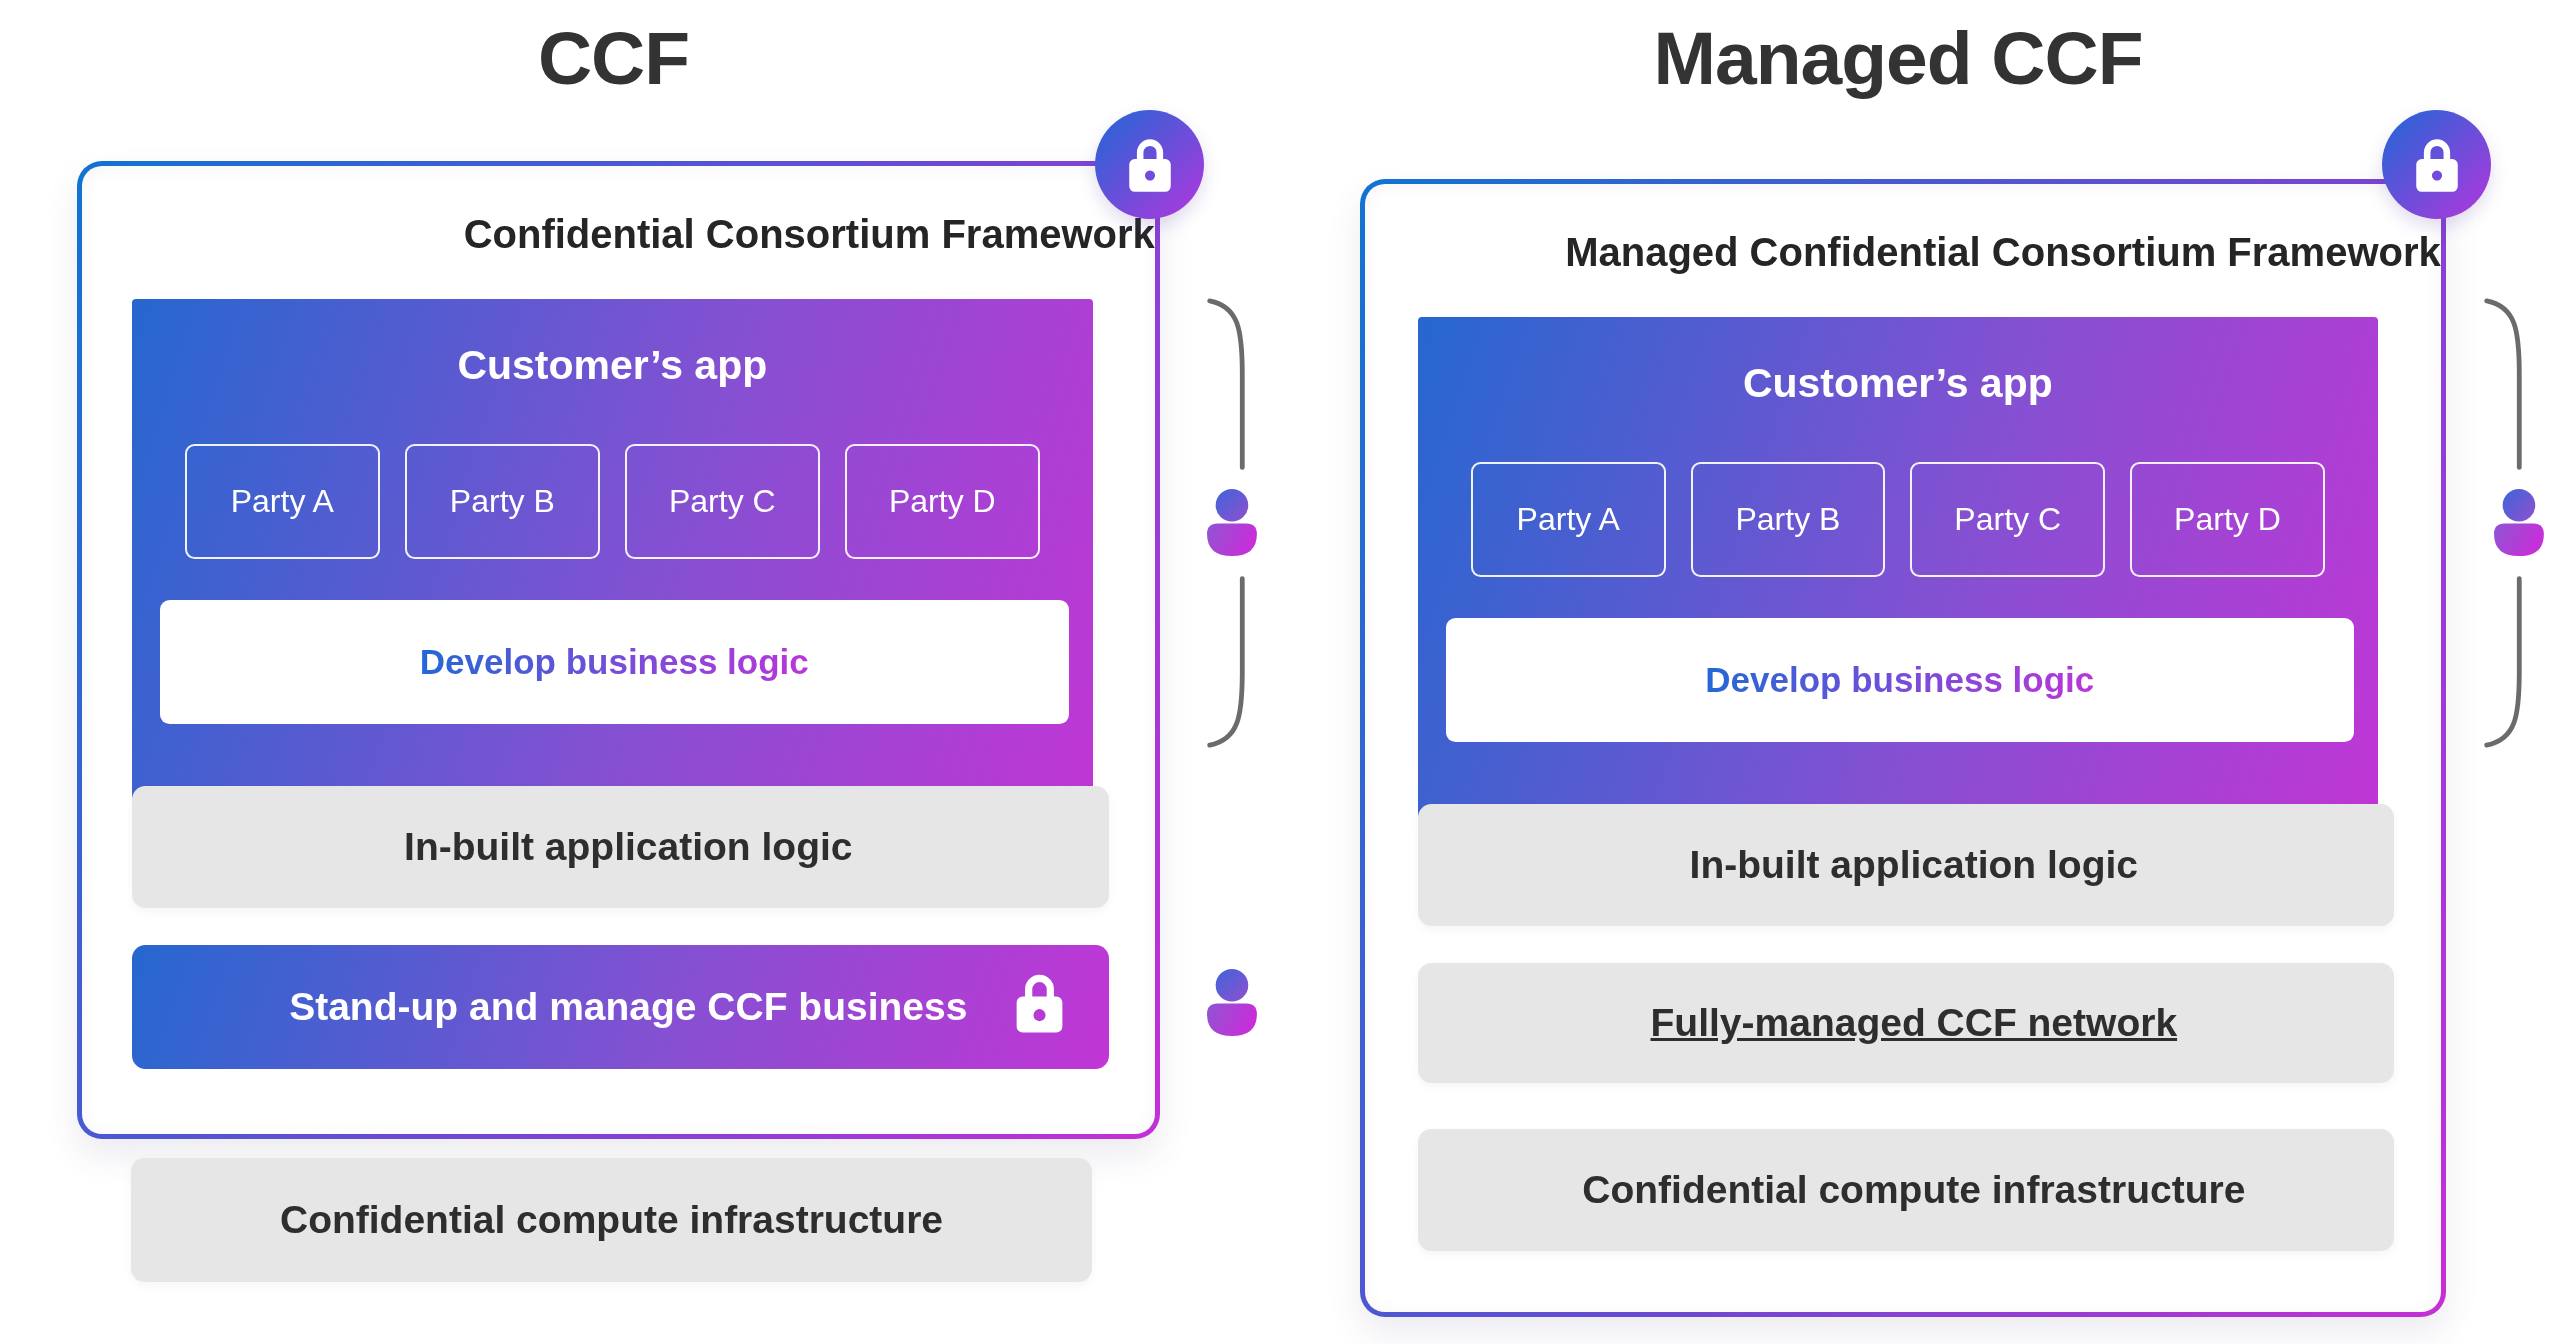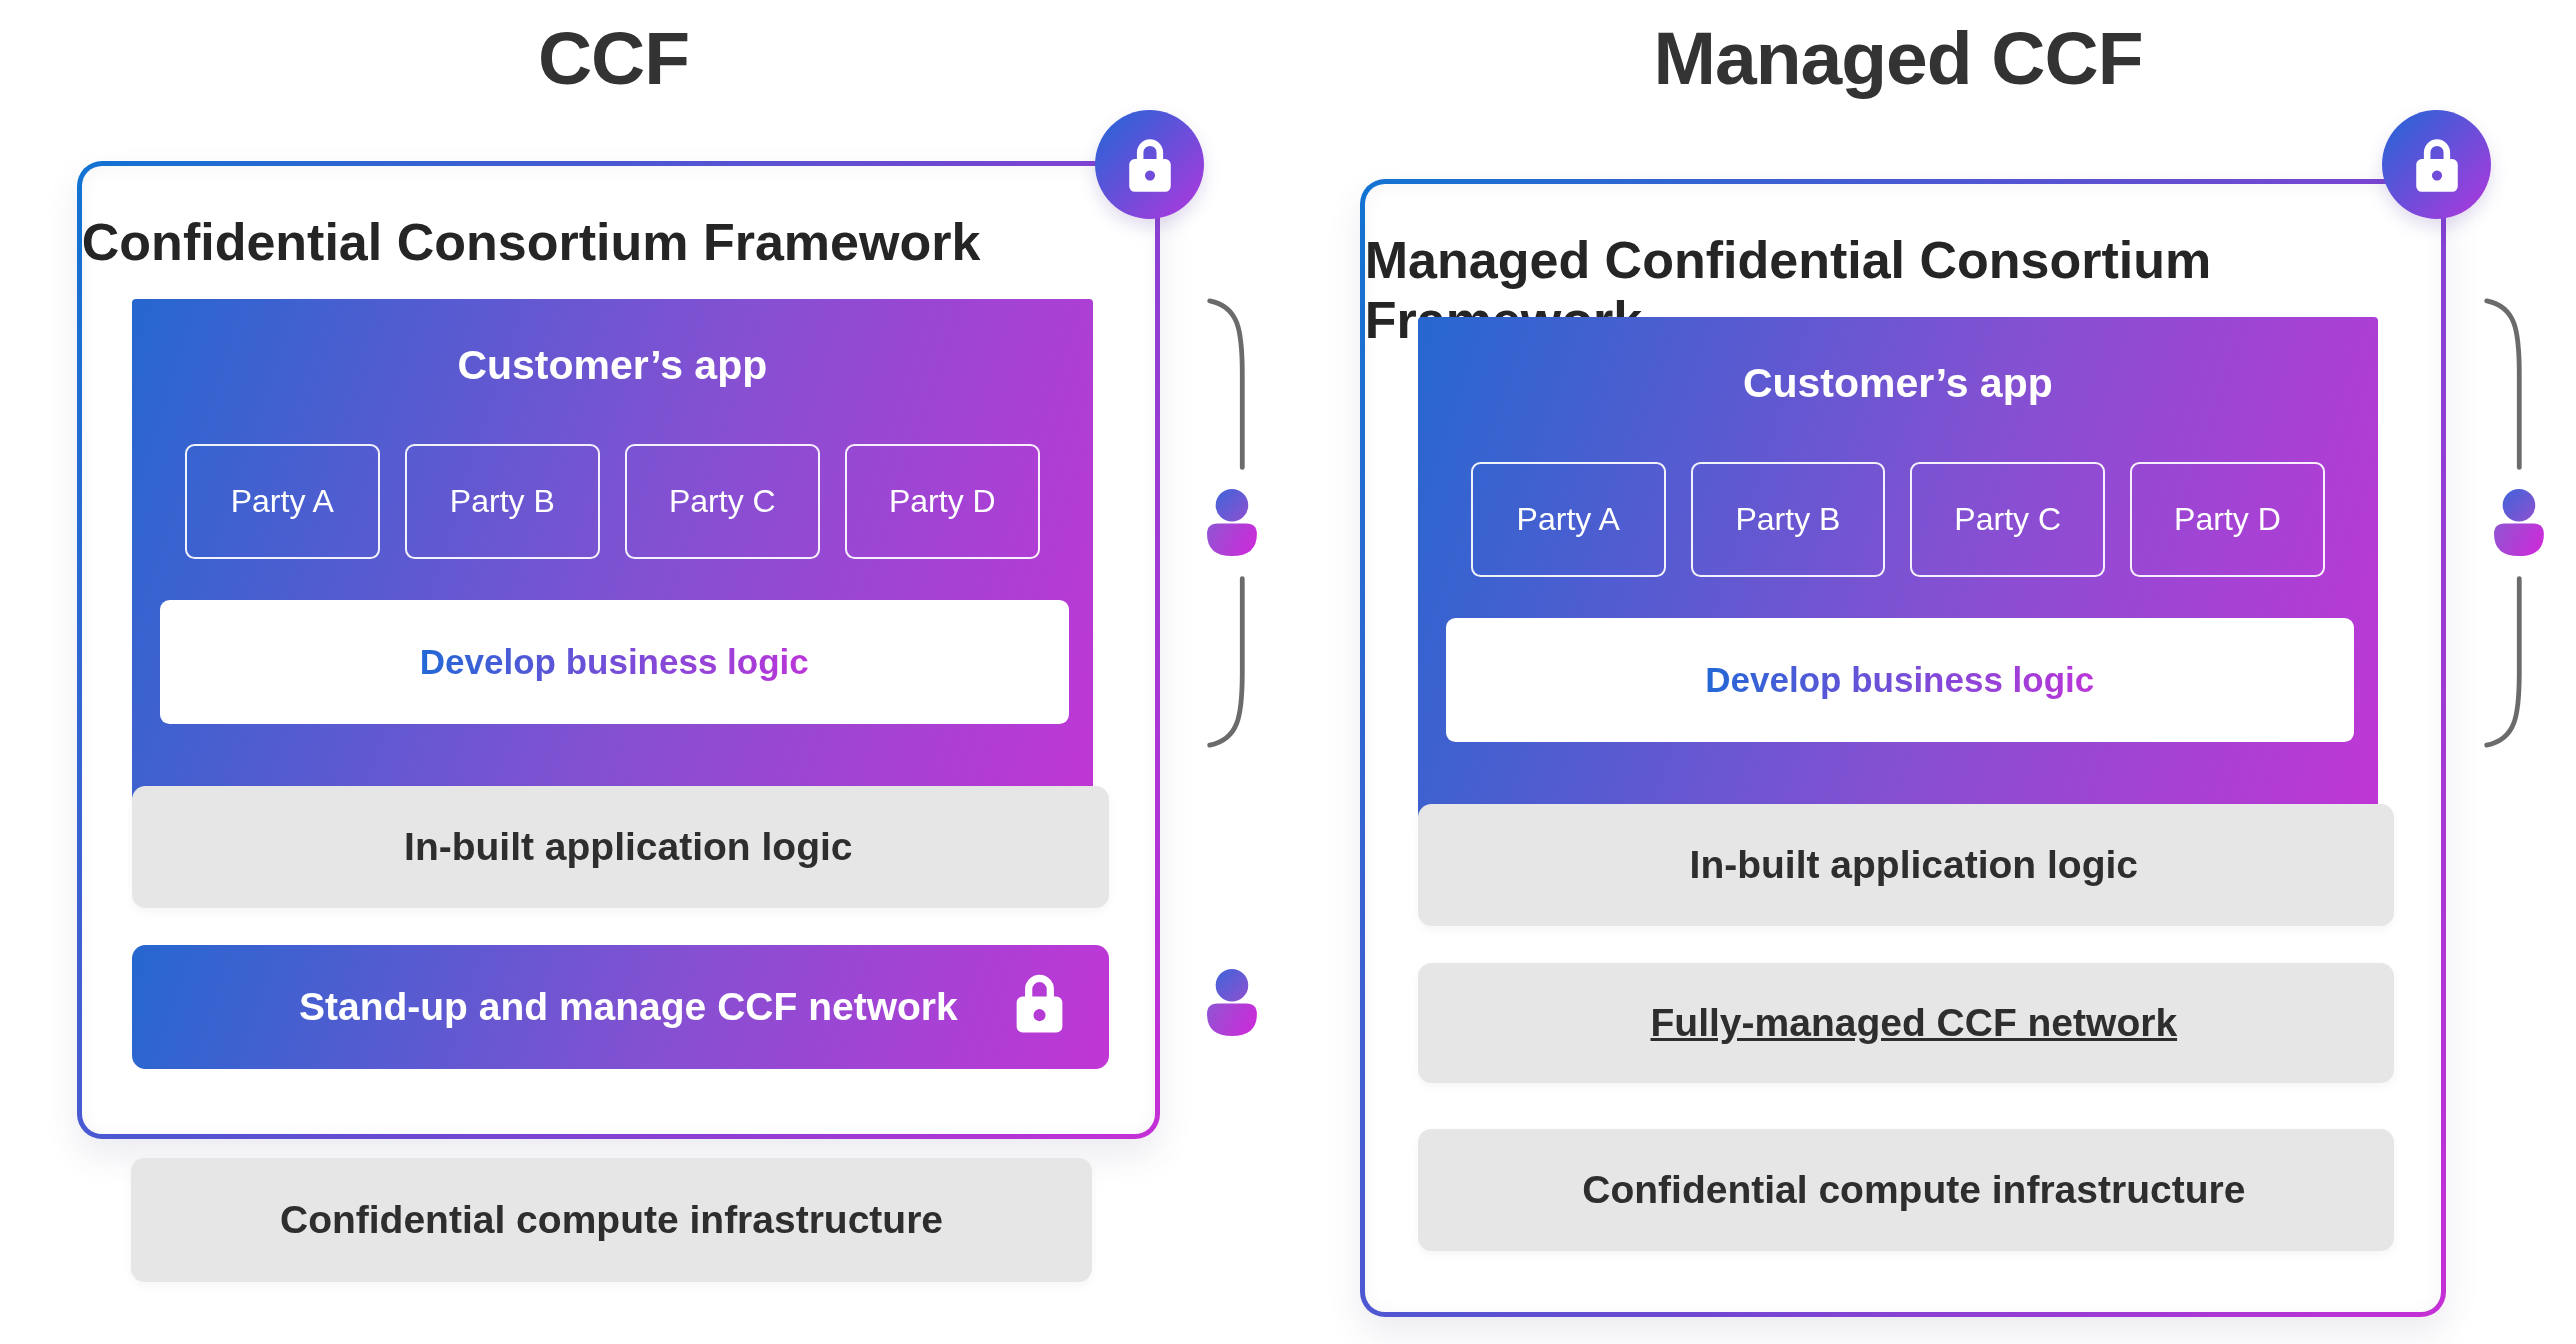--- a/index.html
+++ b/index.html
@@ -13,22 +13,22 @@
 
   
   .panel{position:absolute;border-radius:25px;padding:4.8px;
          background:linear-gradient(118deg,#1173d2 0%,#6f48d2 55%,#c52fd6 100%);
          box-shadow:0 17px 34px rgba(70,70,120,.10);}
   .panel-body{position:relative;width:100%;height:100%;background:#fff;border-radius:20px;
               box-shadow:inset 0 1.9px 19px rgba(0,0,0,.045);box-sizing:border-box;}
   .p-left{left:77px;top:161px;width:1073px;height:968px;}
   .p-right{left:1360px;top:179px;width:1076px;height:1128px;}
 
-  .panel-header{position:absolute;left:0;top:46px;width:100%;text-align:left;
-                font-size:52px;font-weight:700;color:#252525;}
+  .panel-header{position:absolute;left:0;top:46px;width:100%;text-align:right;
+                font-size:40px;font-weight:700;color:#252525;}
 
   .app-box{position:absolute;top:133px;height:532px;border-radius:4px;
            background:linear-gradient(108deg,#2667cf 0%,#8550d2 55%,#c136d6 100%);}
   .app-left{left:50px;width:961px;}
   .app-right{left:53px;width:960px;}
   .app-title{position:absolute;left:0;top:43px;width:100%;text-align:center;
              font-size:41px;font-weight:700;color:#fff;}
   .party-row{position:absolute;left:53px;right:53px;top:145px;height:115px;display:flex;gap:25px;}
   .party{flex:1;border:2.4px solid rgba(255,255,255,.92);border-radius:9.6px;
          display:flex;align-items:center;justify-content:center;
@@ -105,21 +105,21 @@
         <div class="develop">
           <span>Develop business logic</span>
         </div>
       </div>
 
       <div class="row row-gray rl" style="top:620px;">
         <span>In-built application logic</span>
       </div>
 
       <div class="row row-gradient rl" style="top:779px;">
-        <span>Stand-up and manage CCF network</span>
+        <span>Stand-up and manage CCF business</span>
         <span class="lock-inline">
           <svg width="59" height="65" viewBox="0 0 48 54">
             <path d="M15 23 v-7 a9 9 0 0 1 18 0 v7" fill="none" stroke="#ffffff" stroke-width="6" stroke-linecap="round"></path>
             <path fill="#ffffff" fill-rule="evenodd" d="M10 22 h28 a5 5 0 0 1 5 5 v20 a5 5 0 0 1 -5 5 h-28 a5 5 0 0 1 -5 -5 v-20 a5 5 0 0 1 5 -5 z
                  M24 32.5 a5 5 0 1 0 .01 0 z"></path>
           </svg>
         </span>
       </div>
     </div>
   </div>

